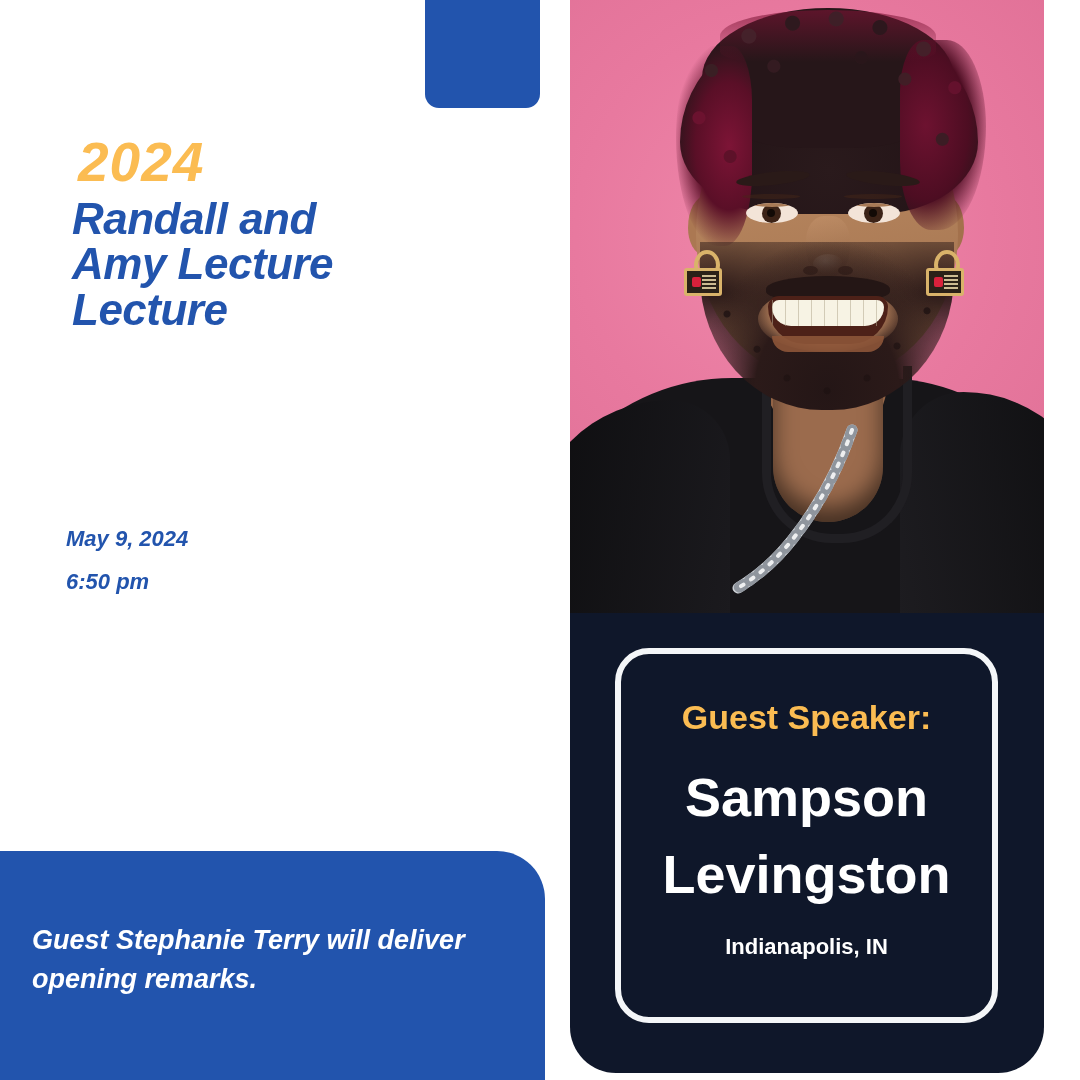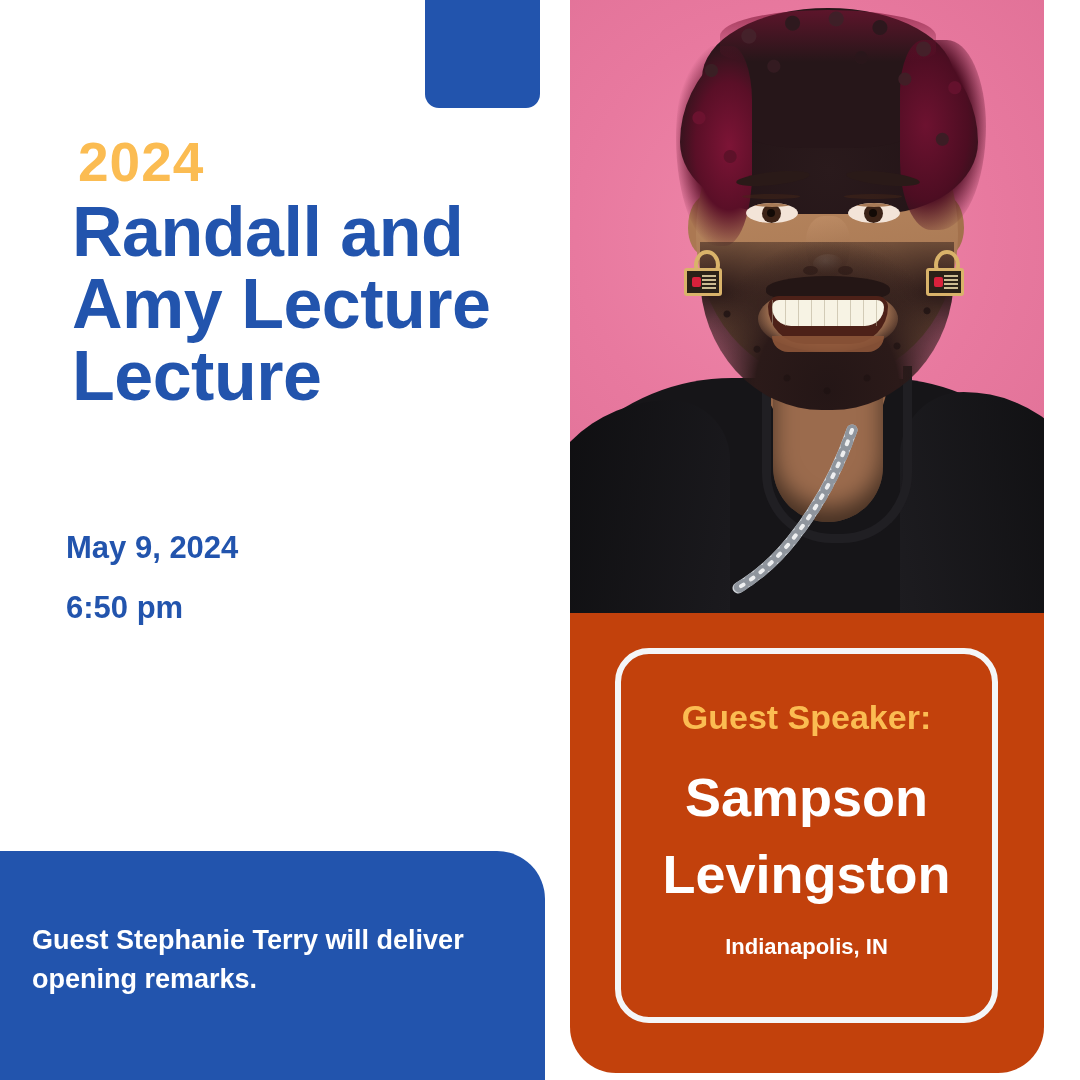--- a/index.html
+++ b/index.html
@@ -4,29 +4,29 @@
 <style>
   html,body{margin:0;padding:0;background:#ffffff;}
   body{width:1080px;height:1080px;font-family:"Liberation Sans",sans-serif;overflow:hidden;}
   .poster{position:relative;width:1080px;height:1080px;background:#ffffff;overflow:hidden;}
 
   
   .top-square{position:absolute;left:425px;top:-14px;width:115px;height:122px;
     background:#2254ad;border-radius:0 0 14px 14px;}
 
   
-  .left-col{position:absolute;left:0;top:0;width:570px;height:1080px;}
+  .left-col{position:absolute;left:0;top:0;width:570px;height:1080px;font-style:italic;}
 
   .year{position:absolute;left:78px;top:135px;font-size:55px;font-weight:bold;
     color:#fbbc52;letter-spacing:1px;line-height:1;}
-  .title{position:absolute;left:72px;top:196px;width:500px;font-size:70px;
+  .title{position:absolute;left:72px;top:196px;width:500px;font-size:44px;
     font-weight:bold;color:#2254ad;line-height:1.03;letter-spacing:-0.5px;}
   .title span{display:block;}
 
-  .details{position:absolute;left:66px;top:518px;width:490px;font-size:31px;
+  .details{position:absolute;left:66px;top:518px;width:490px;font-size:22px;
     font-weight:bold;color:#2254ad;line-height:1.95;}
   .details span{display:block;}
 
   
   .mayor-box{position:absolute;left:-20px;top:851px;width:565px;height:240px;
     background:#2254ad;border-radius:0 48px 0 0;}
   .mayor-text{position:absolute;left:52px;top:70px;width:460px;color:#ffffff;
     font-size:27px;font-weight:bold;line-height:1.45;}
 
   
@@ -181,21 +181,21 @@
   .tag-r{left:356px;top:268px;}
   .tag-red{position:absolute;left:5px;top:6px;width:9px;height:10px;background:#d8213b;border-radius:2px;}
   .tag-lines{position:absolute;right:3px;top:4px;width:14px;height:14px;
     background-image:repeating-linear-gradient(0deg,#cdbb92 0 2px,transparent 2px 4px);}
 
   
   .chain{position:absolute;left:0;top:0;width:474px;height:614px;}
 
   
   .blue-panel{position:absolute;left:0;top:613px;width:474px;height:460px;
-    background:#c2410c;border-radius:0 0 46px 46px;}
+    background:#0f172a;border-radius:0 0 46px 46px;}
   .speaker-card{position:absolute;left:45px;top:35px;width:383px;height:375px;
     border:6px solid #f4f6f8;border-radius:34px;box-sizing:border-box;}
   .guest-label{position:absolute;left:0;right:0;top:44px;text-align:center;
     font-size:34px;font-weight:bold;color:#fbbc52;}
   .speaker-name{position:absolute;left:0;right:0;top:105px;text-align:center;
     font-size:54px;font-weight:bold;color:#ffffff;line-height:1.42;}
   .speaker-name span{display:block;}
   .speaker-city{position:absolute;left:0;right:0;top:280px;text-align:center;
     font-size:22px;font-weight:bold;color:#ffffff;}
 </style>

